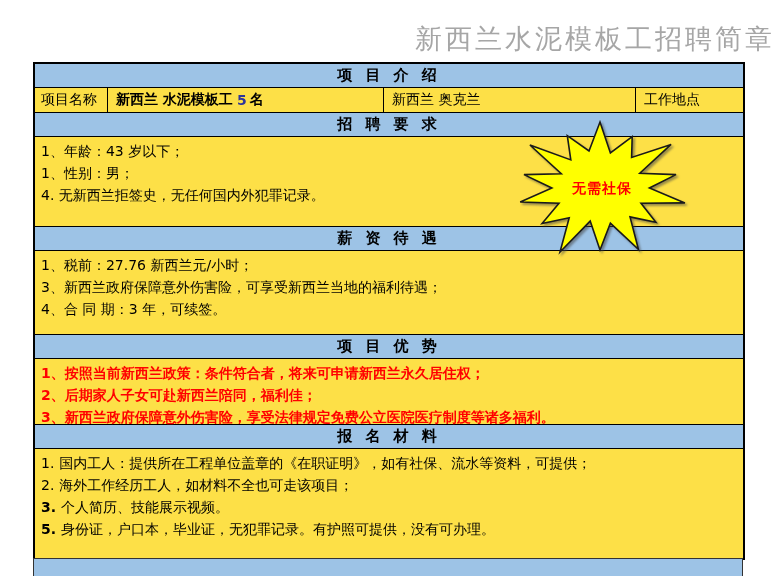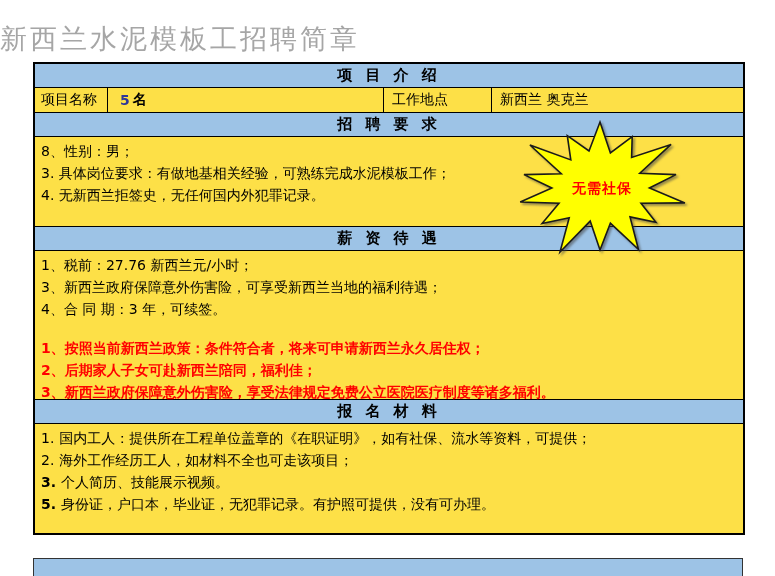--- a/index.html
+++ b/index.html
@@ -12,21 +12,21 @@
   }
   html,body{margin:0;padding:0}
   body{
     width:775px;height:576px;position:relative;overflow:hidden;
     background:#FFFFFF;
     font-family:"DejaVu Sans",sans-serif;
     color:#000;
   }
   .doc-title{
     position:absolute;top:22px;left:0;width:100%;
-    text-align:left;
+    text-align:right;
     font-family:"DejaVu Serif",serif;
     font-size:27px;line-height:34px;letter-spacing:3px;
     color:var(--title-color);
   }
   .rec-table{
     position:absolute;left:33px;top:62px;width:708px;
     border:2px solid #000;background:#fde047;
   }
   .bar{
     height:23px;background:var(--header-bg);
@@ -68,41 +68,43 @@
 
 <div class="doc-title">新西兰水泥模板工招聘简章</div>
 
 <div class="rec-table">
 
   <div class="bar first">项 目 介 绍</div>
 
   <div class="intro-row">
     <div class="cell c1">项目名称</div>
     <div class="cell c2">
+        <span>新西兰 水泥模板工</span>
         <span class="count">5</span>
         <span>名</span>
       </div>
+    <div class="cell c4">新西兰 奥克兰</div>
     <div class="cell c3">工作地点</div>
-    <div class="cell c4">新西兰 奥克兰</div>
   </div>
 
   <div class="bar">招 聘 要 求</div>
   <div class="body req">
-      <div class="line">8、性别：男；</div>
-      <div class="line">3. 具体岗位要求：有做地基相关经验，可熟练完成水泥模板工作；</div>
+      <div class="line">1、年龄：43 岁以下；</div>
+      <div class="line">1、性别：男；</div>
       <div class="line">4. 无新西兰拒签史，无任何国内外犯罪记录。</div>
     </div>
 
   <div class="bar">薪 资 待 遇</div>
   <div class="body sal">
       <div class="line">1、税前：27.76 新西兰元/小时；</div>
       <div class="line">3、新西兰政府保障意外伤害险，可享受新西兰当地的福利待遇；</div>
       <div class="line">4、合 同 期：3 年，可续签。</div>
     </div>
 
+  <div class="bar">项 目 优 势</div>
   <div class="body adv">
       <div class="line">1、按照当前新西兰政策：条件符合者，将来可申请新西兰永久居住权；</div>
       <div class="line">2、后期家人子女可赴新西兰陪同，福利佳；</div>
       <div class="line">3、新西兰政府保障意外伤害险，享受法律规定免费公立医院医疗制度等诸多福利。</div>
     </div>
 
   <div class="bar">报 名 材 料</div>
   <div class="body mat">
       <div class="line"><span class="num">1.</span><span>国内工人：提供所在工程单位盖章的《在职证明》，如有社保、流水等资料，可提供；</span></div>
       <div class="line"><span class="num">2.</span><span>海外工作经历工人，如材料不全也可走该项目；</span></div>

